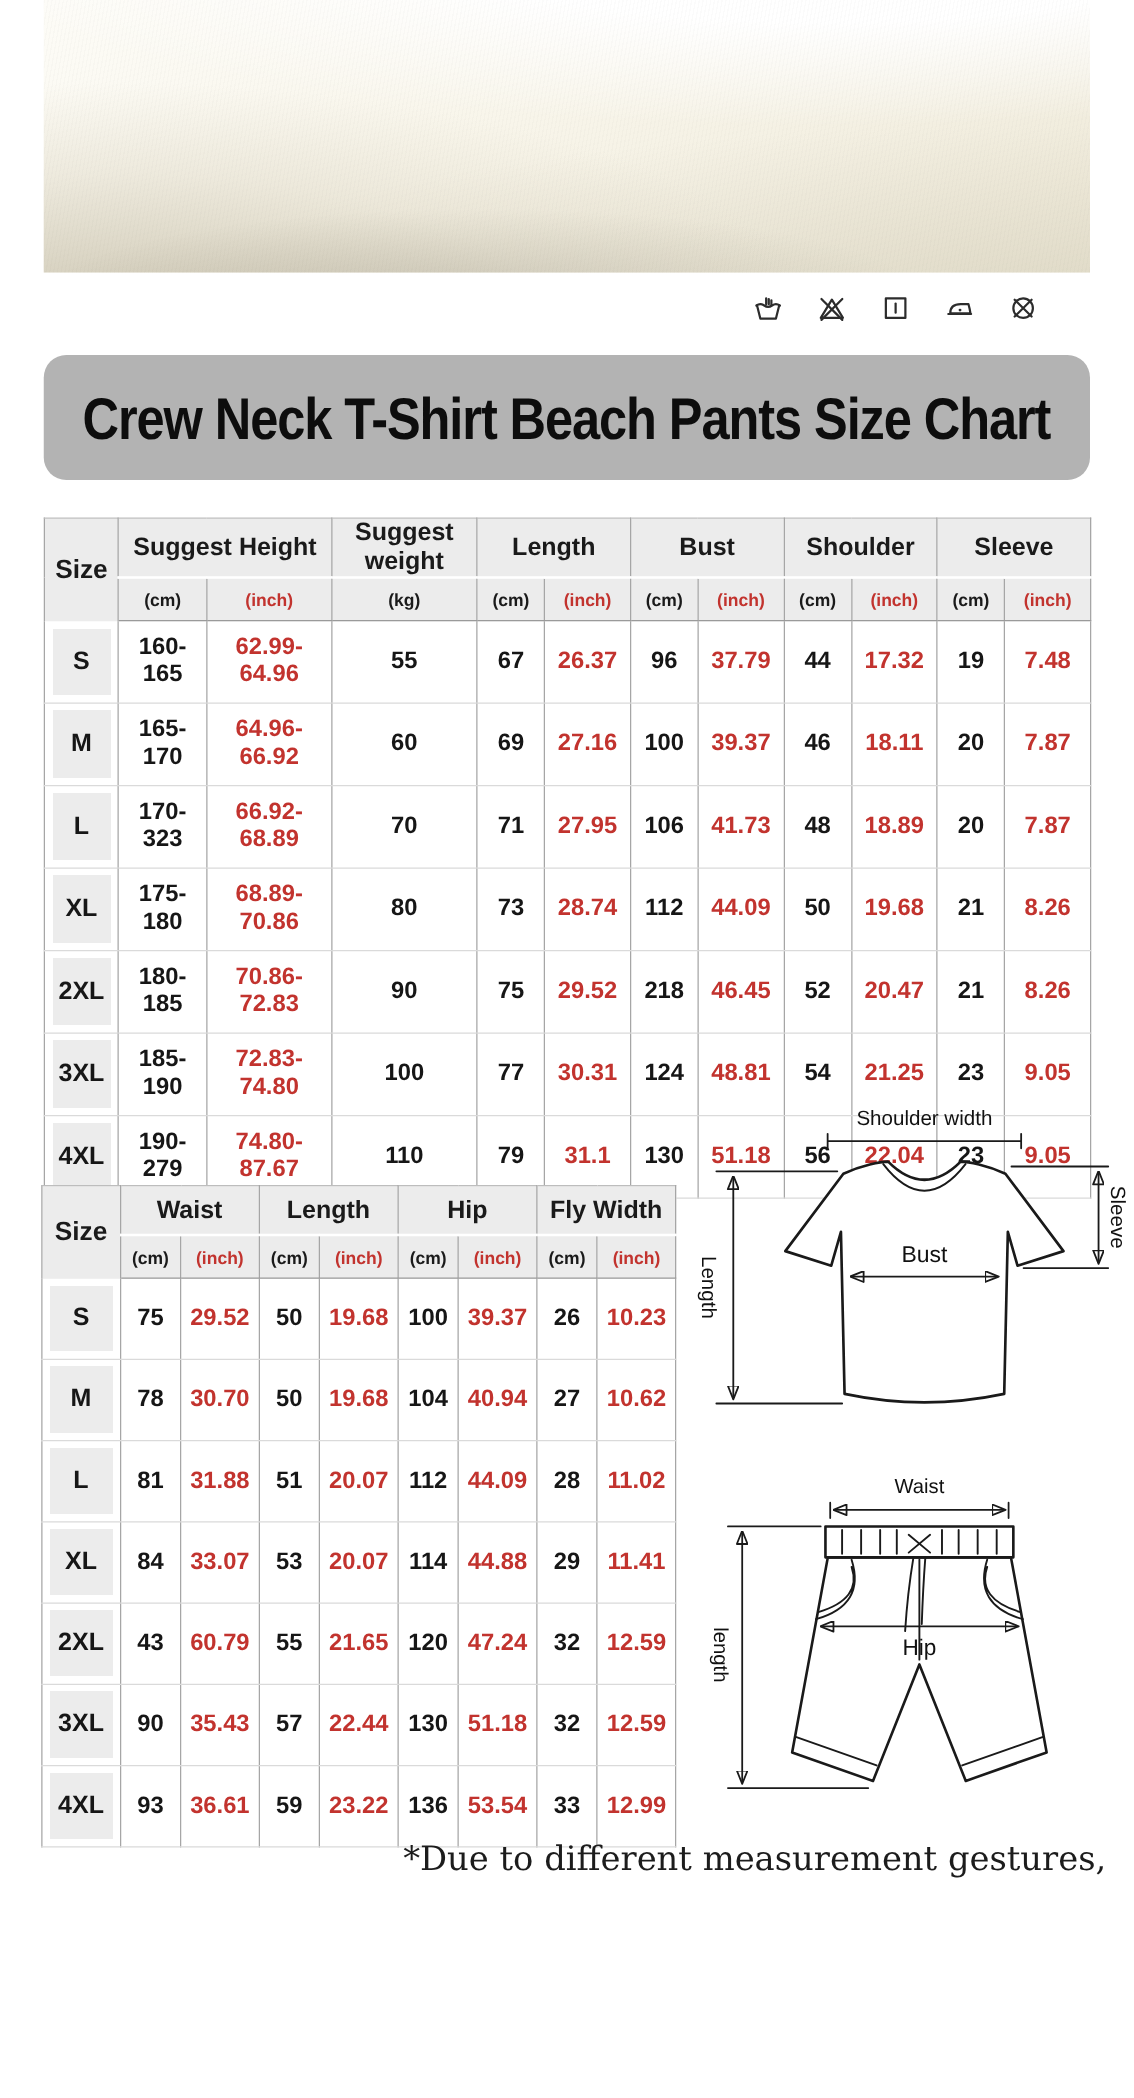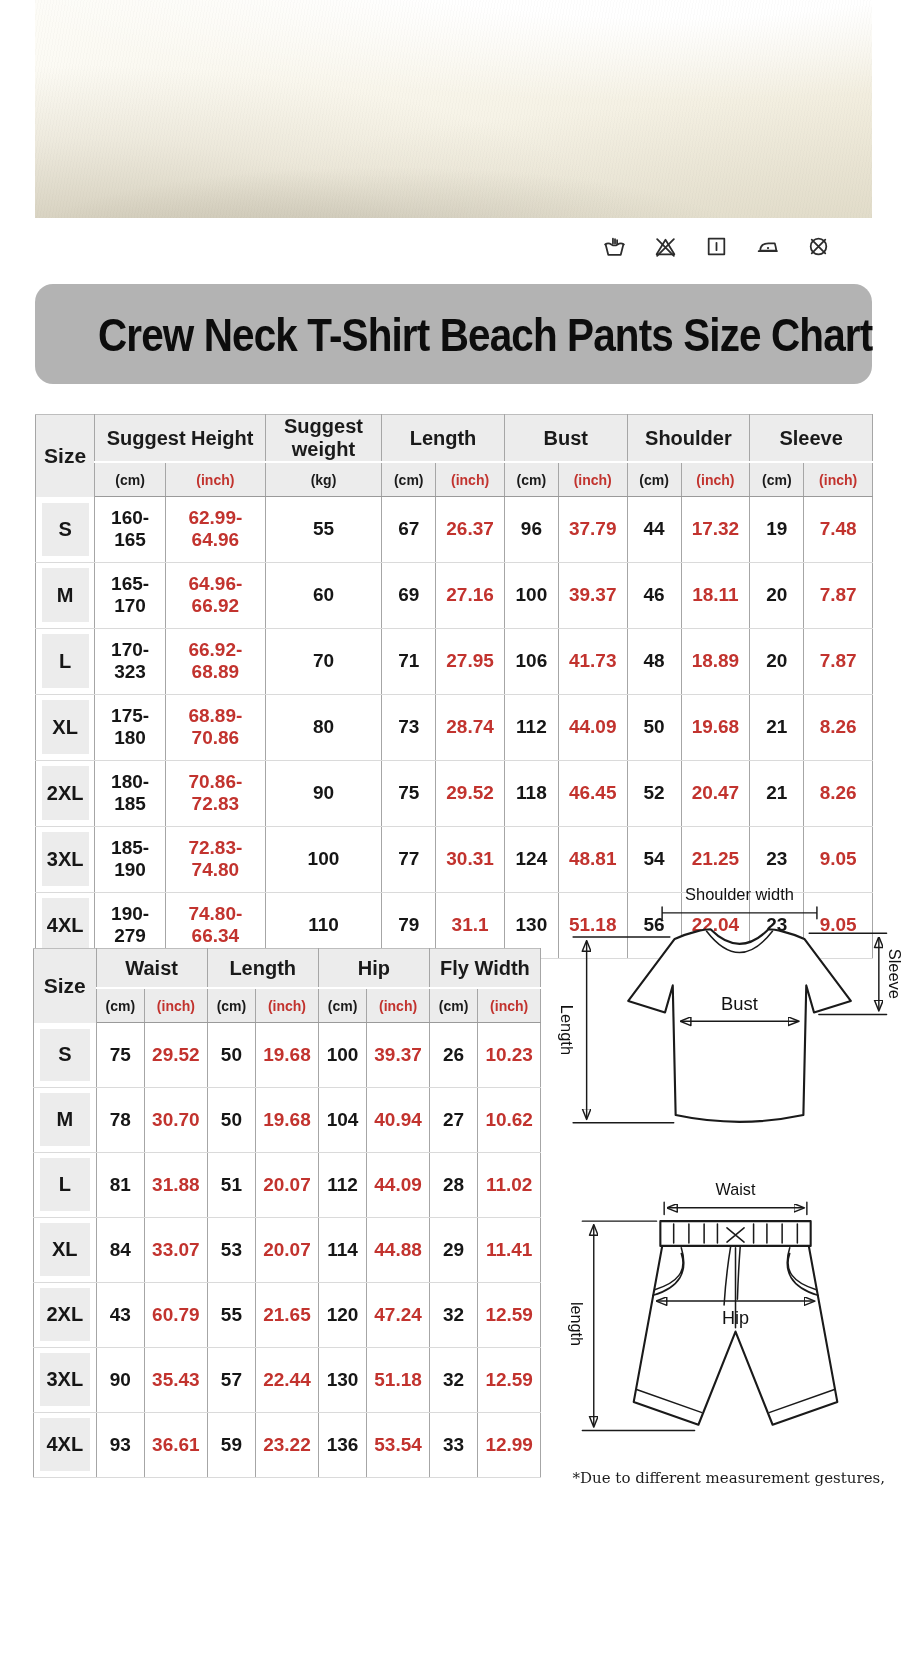--- a/index.html
+++ b/index.html
@@ -17,21 +17,21 @@
       linear-gradient(150deg,#fdfcf7 0%,#f8f5ea 45%,#eee9d8 100%);}
 
   
   .care-row{position:absolute;top:234px;right:76px;display:flex;gap:26px;align-items:center;}
   .care-row svg{width:25px;height:25px;display:block;}
   .care-row path,.care-row rect,.care-row circle,.care-row line{stroke:#2c2c2c;stroke-width:1.7;fill:none;stroke-linecap:round;stroke-linejoin:round;}
   .care-row .dot{fill:#2c2c2c;stroke:none;}
 
   
   .banner{position:absolute;left:35px;top:284px;width:837px;height:100px;background:#b3b3b3;
-          border-radius:18px;display:flex;align-items:center;justify-content:flex-start;}
+          border-radius:18px;display:flex;align-items:center;justify-content:center;}
   .banner .title{font-size:47px;font-weight:700;color:#0d0d0d;letter-spacing:-1px;white-space:nowrap;
                  transform:scaleX(.86);transform-origin:center;}
 
   
   .size-table{border-collapse:collapse;table-layout:fixed;background:#fff;}
   .t1{position:absolute;left:35px;top:414px;width:838px;}
   .t2{position:absolute;left:33px;top:948px;width:508px;}
   .size-table th,.size-table td{text-align:center;vertical-align:middle;
       border-left:1px solid #a6a6a6;border-right:1px solid #a6a6a6;padding:0;}
   .size-table thead th{background:#ececec;color:#1a1a1a;border-top:1px solid #bdbdbd;}
@@ -53,21 +53,21 @@
   .diagram path,.diagram line{stroke:#1a1a1a;fill:none;stroke-linecap:round;stroke-linejoin:round;}
   .diagram .garment{stroke-width:2.2;fill:#ffffff;}
   .diagram .detail{stroke-width:1.6;}
   .diagram .meas{stroke-width:1.5;}
   .diagram text{font-family:"Liberation Sans",sans-serif;fill:#111;}
   .lbl-s{font-size:17px;}
   .lbl-m{font-size:19px;}
 
   
   .footer{position:absolute;top:1466px;right:22px;width:860px;text-align:right;
-          font-family:"DejaVu Serif",serif;font-size:15px;line-height:1.62;color:#1c1c1c;}
+          font-family:"DejaVu Serif",serif;font-size:27px;line-height:1.62;color:#1c1c1c;}
 </style>
 </head>
 <body>
 
 <div class="page">
 
   <div class="hero"></div>
 
   <div class="care-row">
     <svg viewBox="0 0 24 24">
@@ -194,21 +194,21 @@
           <td class="">21</td>
           <td class="inch">8.26</td>
         </tr>
         <tr>
           <td class="size-cell">2XL</td>
           <td class="">180-185</td>
           <td class="inch">70.86-72.83</td>
           <td class="">90</td>
           <td class="">75</td>
           <td class="inch">29.52</td>
-          <td class="">118</td>
+          <td class="">218</td>
           <td class="inch">46.45</td>
           <td class="">52</td>
           <td class="inch">20.47</td>
           <td class="">21</td>
           <td class="inch">8.26</td>
         </tr>
         <tr>
           <td class="size-cell">3XL</td>
           <td class="">185-190</td>
           <td class="inch">72.83-74.80</td>
@@ -218,21 +218,21 @@
           <td class="">124</td>
           <td class="inch">48.81</td>
           <td class="">54</td>
           <td class="inch">21.25</td>
           <td class="">23</td>
           <td class="inch">9.05</td>
         </tr>
         <tr>
           <td class="size-cell">4XL</td>
           <td class="">190-279</td>
-          <td class="inch">74.80-66.34</td>
+          <td class="inch">74.80-87.67</td>
           <td class="">110</td>
           <td class="">79</td>
           <td class="inch">31.1</td>
           <td class="">130</td>
           <td class="inch">51.18</td>
           <td class="">56</td>
           <td class="inch">22.04</td>
           <td class="">23</td>
           <td class="inch">9.05</td>
         </tr>

